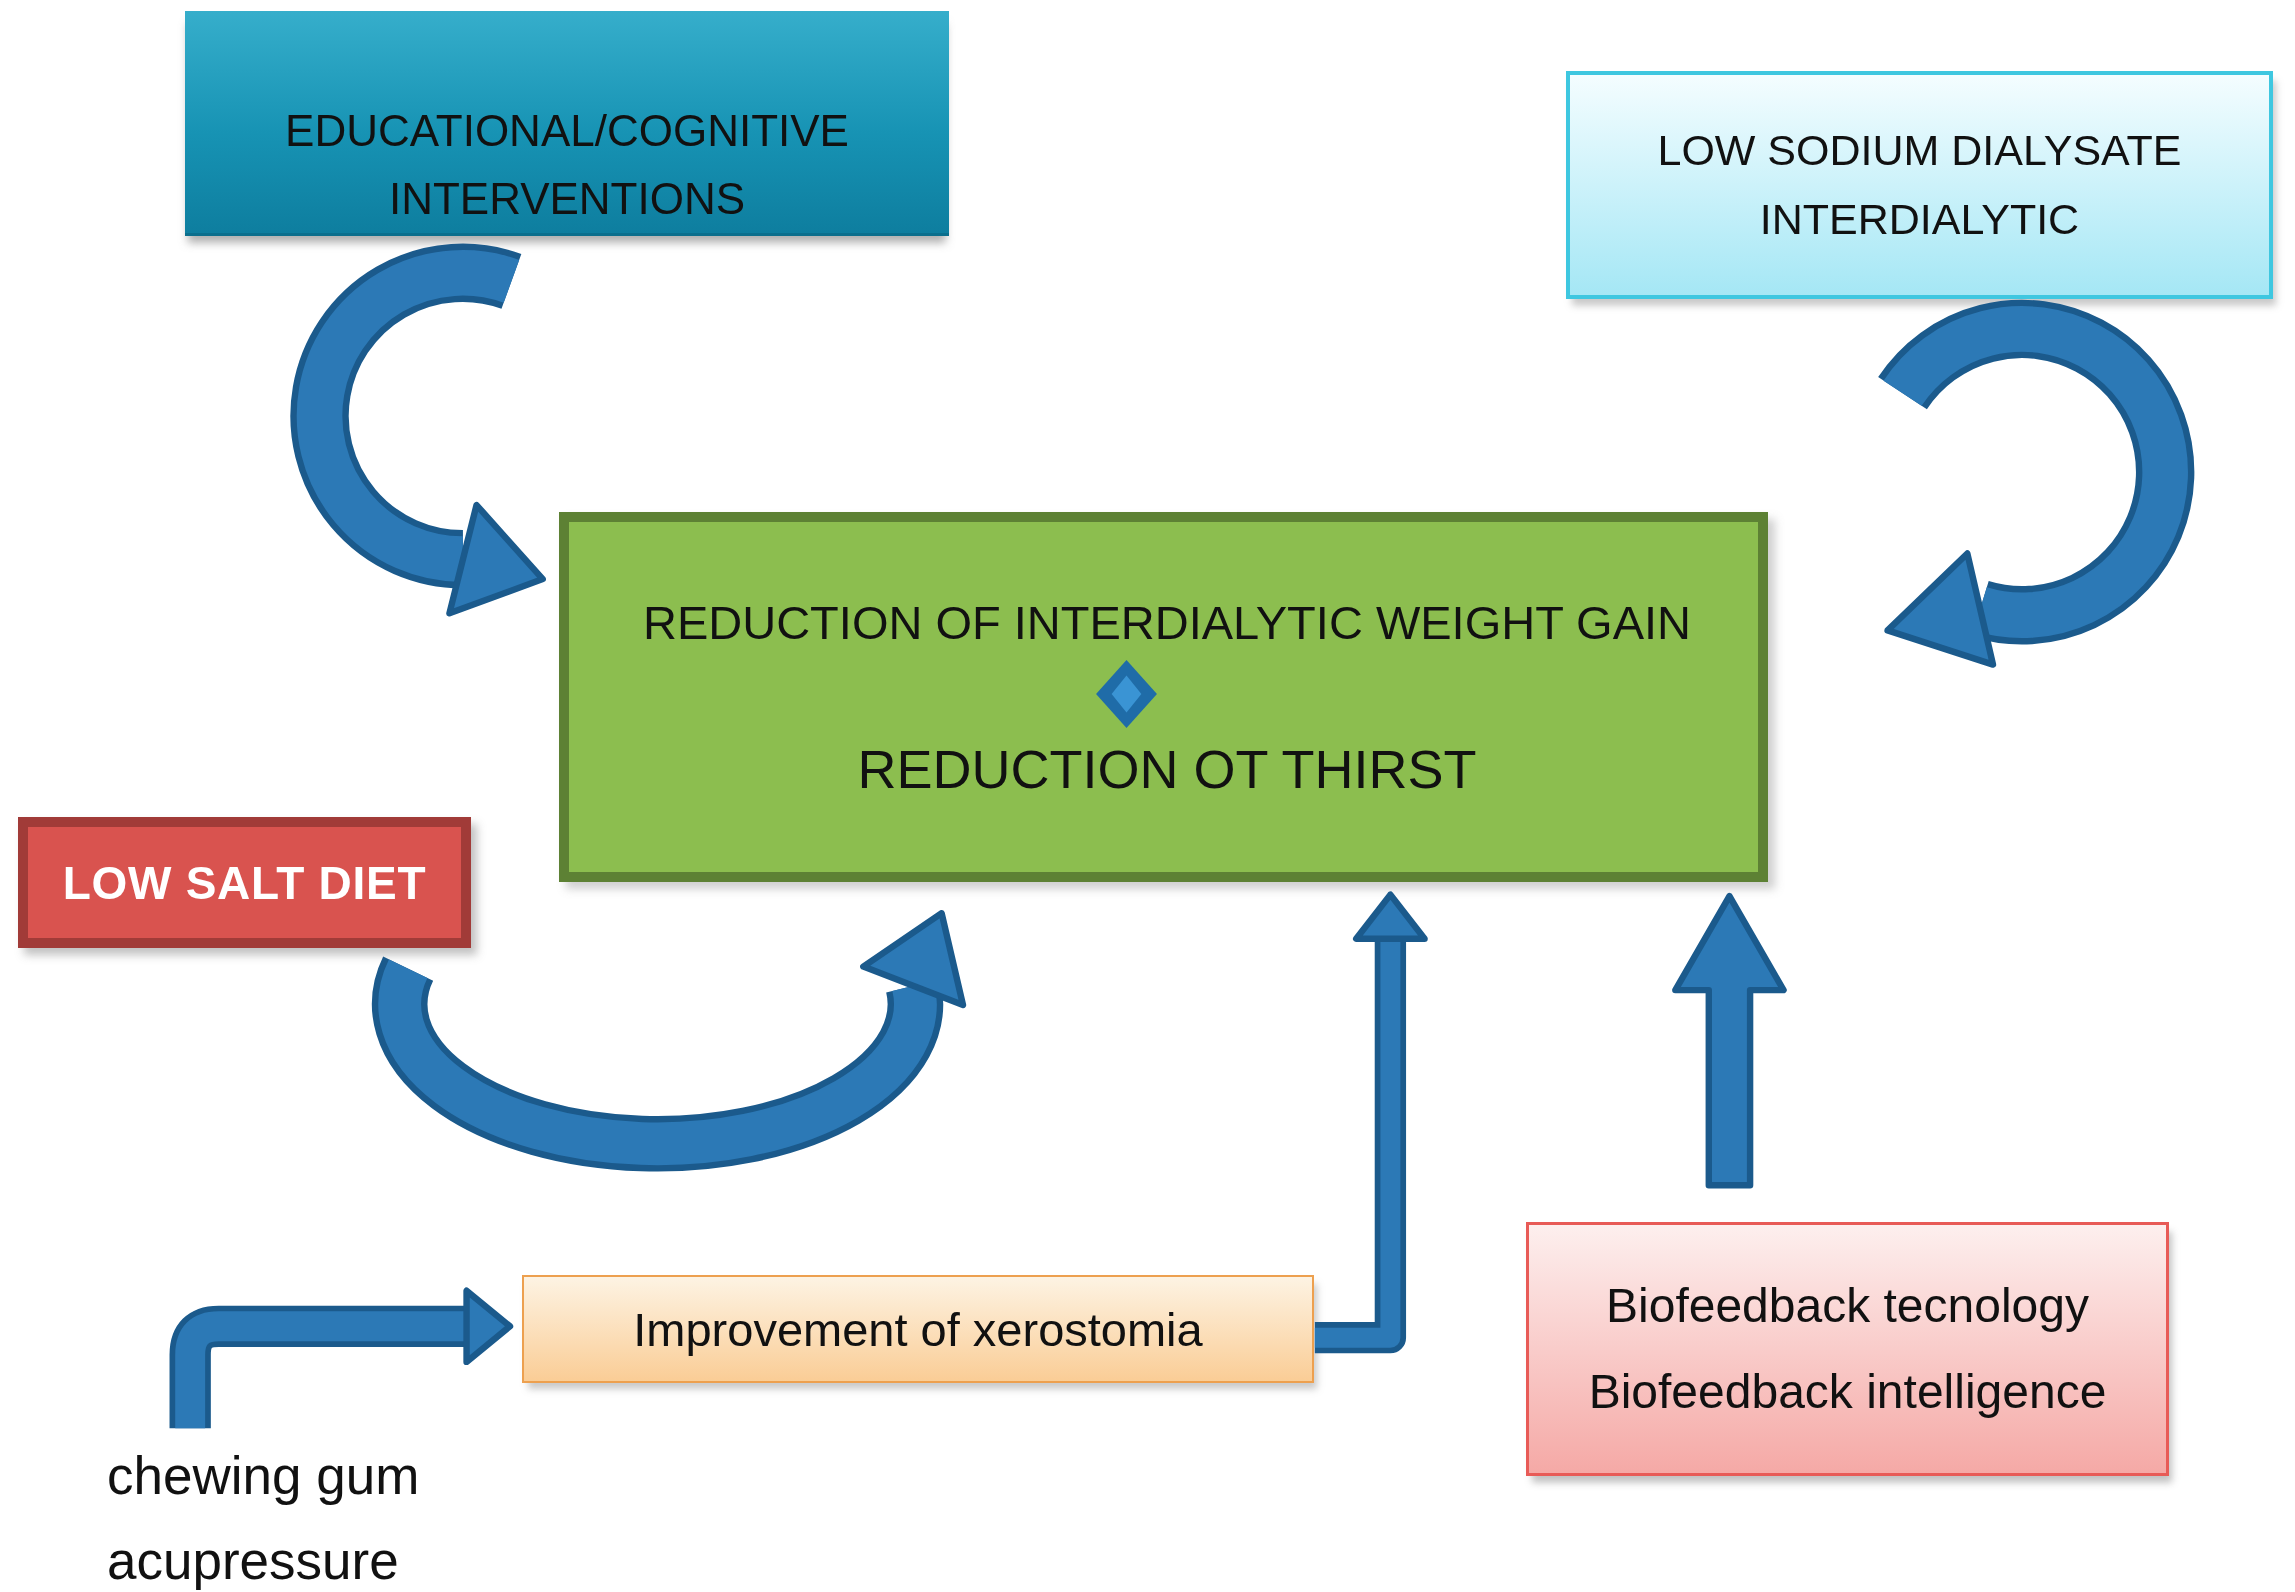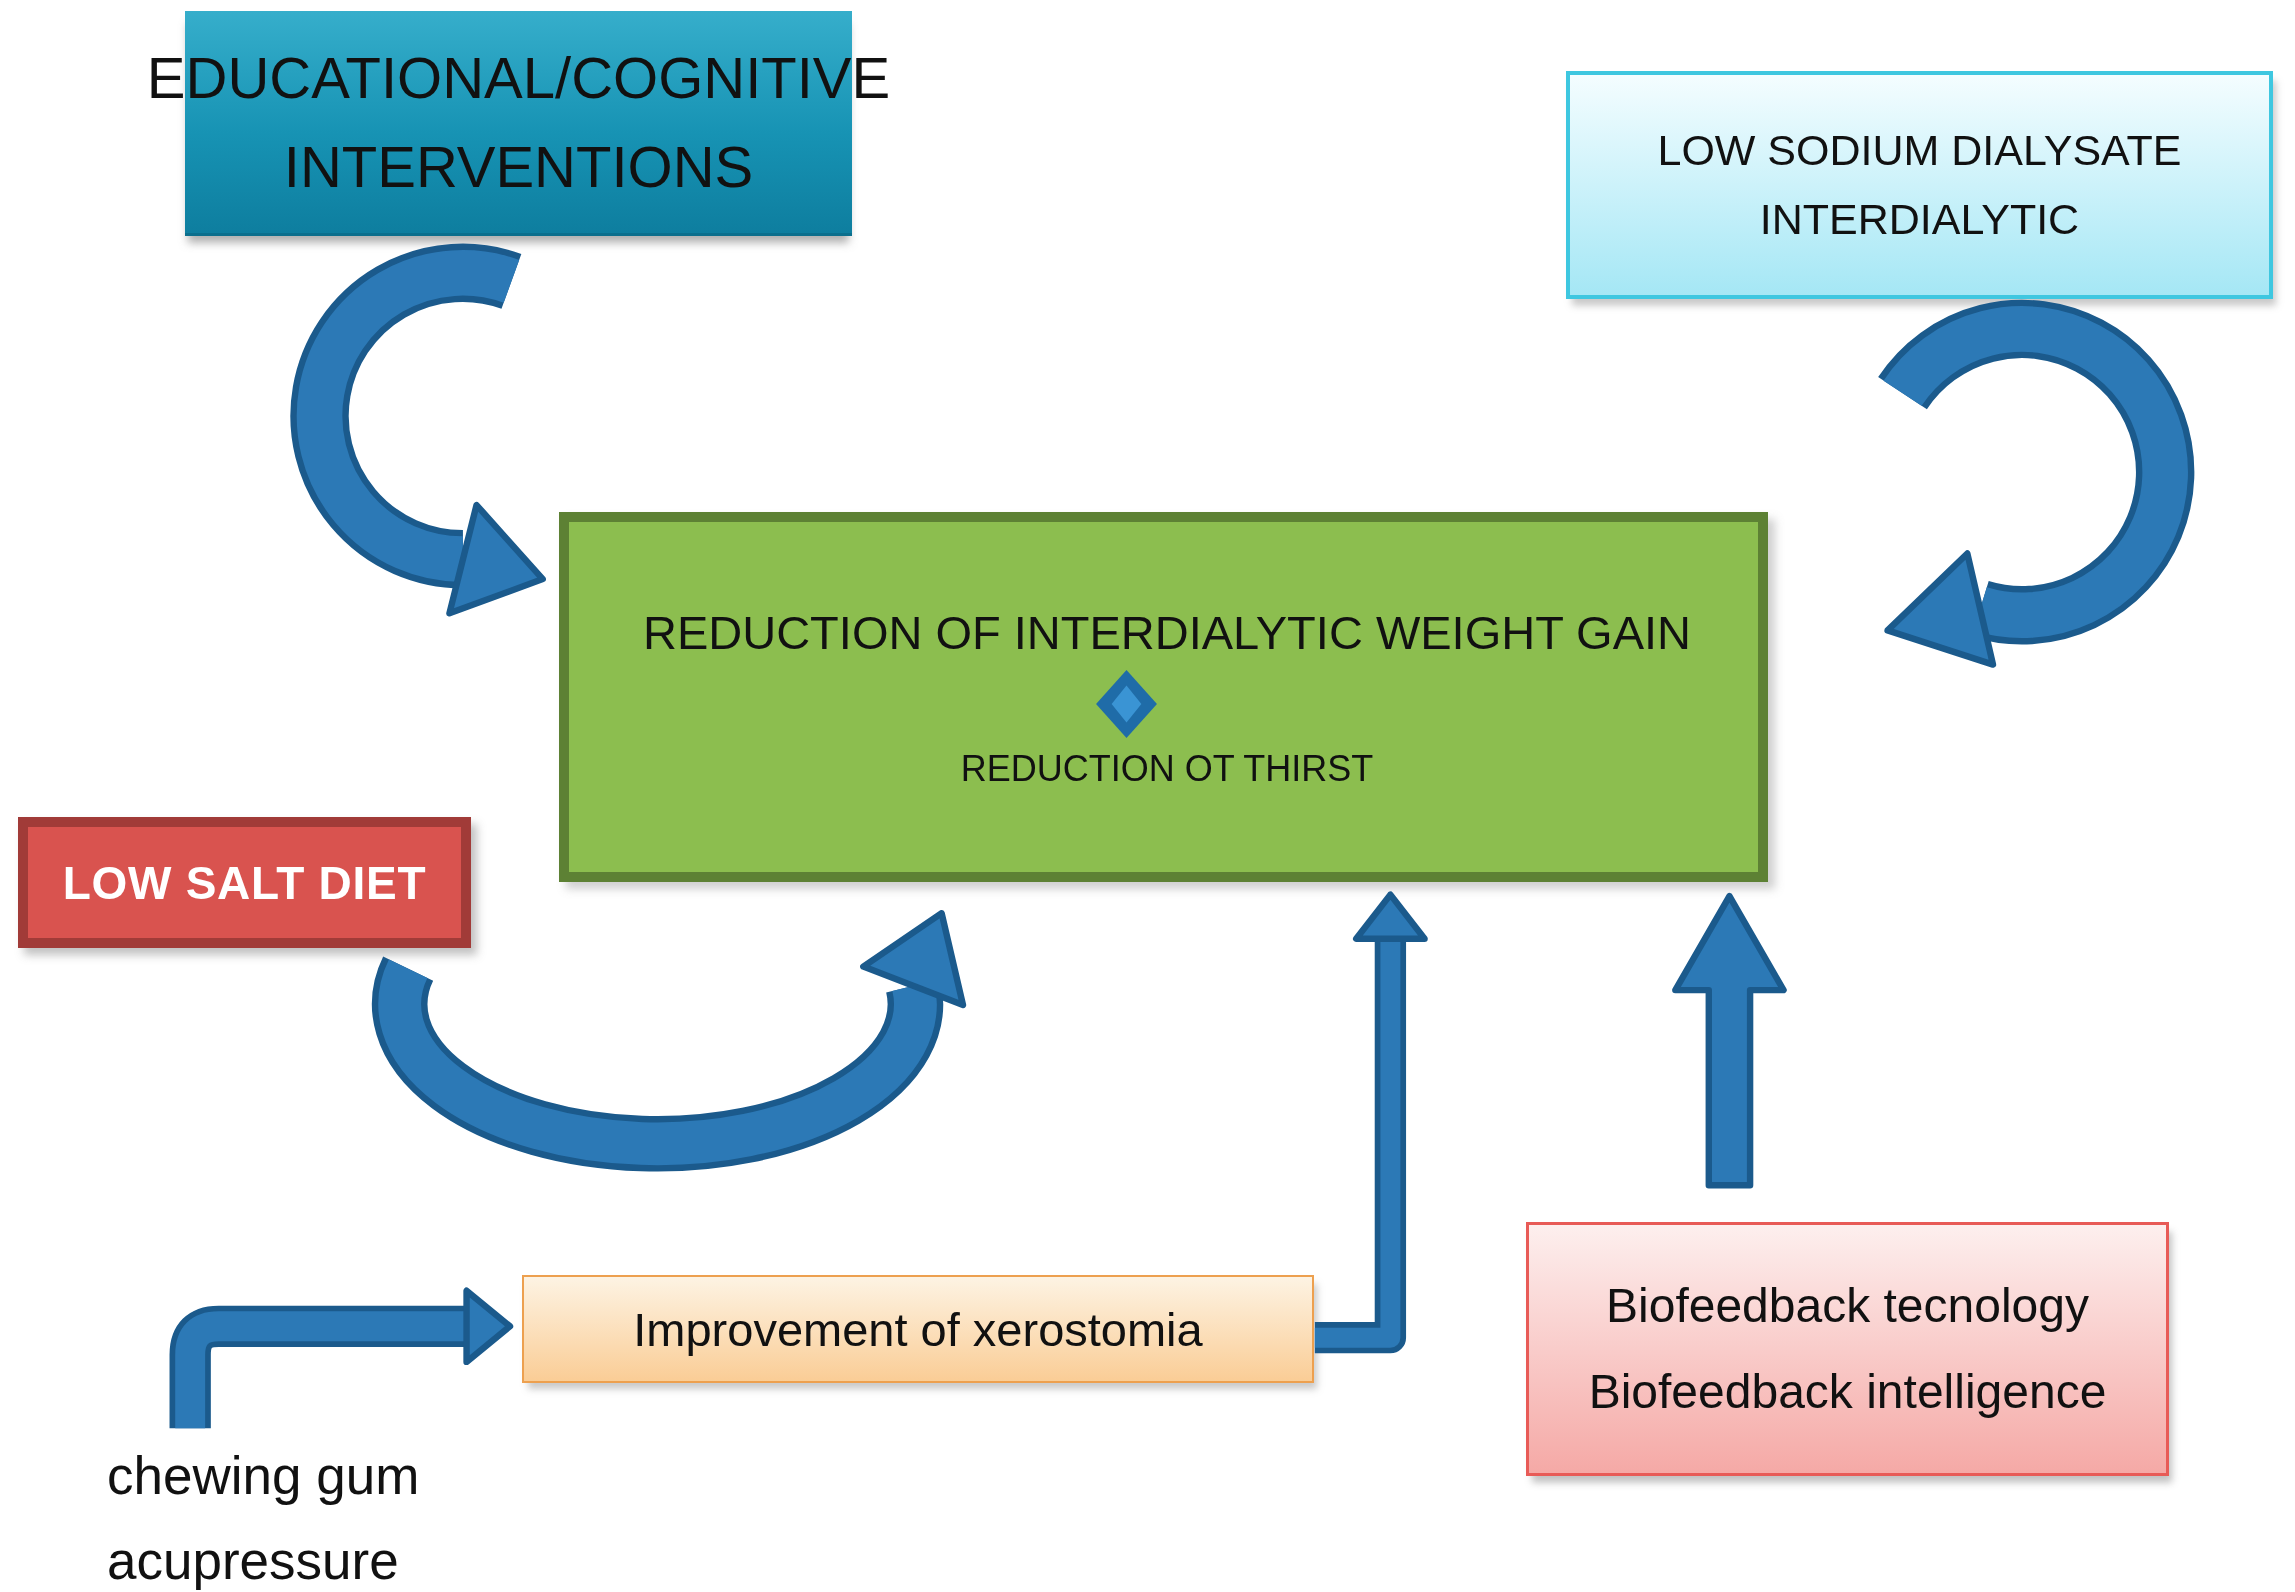--- a/index.html
+++ b/index.html
@@ -6,43 +6,43 @@
   .canvas{
     position:relative;width:2295px;height:1592px;background:#ffffff;overflow:hidden;
     font-family:"Liberation Sans","DejaVu Sans",sans-serif;color:#111;
   }
   .box{
     position:absolute;box-sizing:border-box;display:flex;flex-direction:column;
     align-items:center;justify-content:center;text-align:center;
   }
   .box .line{white-space:nowrap;}
   .teal{
-    left:185px;top:11.4px;width:667px;height:225px;
+    left:185px;top:11.4px;width:764px;height:225px;
     background:linear-gradient(180deg,var(--teal-top) 0%,var(--teal-mid) 55%,var(--teal-bottom) 100%);
     border-bottom:3.6px solid var(--teal-border);
     box-shadow:0 10px 8.5px -2.8px rgba(110,110,110,.55);
-    font-size:58px;line-height:1.55;
+    font-size:44px;line-height:1.55;justify-content:flex-end;
   }
   .cyan{
     left:1566px;top:71px;width:707px;height:228px;
     background:linear-gradient(180deg,var(--cyan-top) 0%,var(--cyan-bottom) 100%);
     border:4.3px solid var(--cyan-border);
     box-shadow:4.3px 8.5px 7.1px -1.4px rgba(120,120,120,.4);
     font-size:43px;line-height:1.6;
   }
   .green{
     left:559px;top:512px;width:1209px;height:370px;
     background:var(--green-fill);
     border:10.7px solid var(--green-border);
     box-shadow:7.1px 7.1px 8.5px rgba(120,120,120,.35);
     gap:10px;
     padding-left:7px;
   }
   .green .line1{font-size:47px;}
-  .green .line2{font-size:36px;}
+  .green .line2{font-size:54px;}
   .red{
     left:18px;top:793px;width:453px;height:131px;
     background:var(--red-fill);
     border:10.7px solid var(--red-border);
     box-shadow:5.7px 7.1px 8.5px rgba(120,120,120,.45);
     color:#fff;font-size:46px;font-weight:700;letter-spacing:0.7px;margin-top:24px;
   }
   .orange{
     left:522px;top:1275px;width:792px;height:108px;
     background:linear-gradient(180deg,var(--orange-top) 0%,var(--orange-bottom) 100%);

